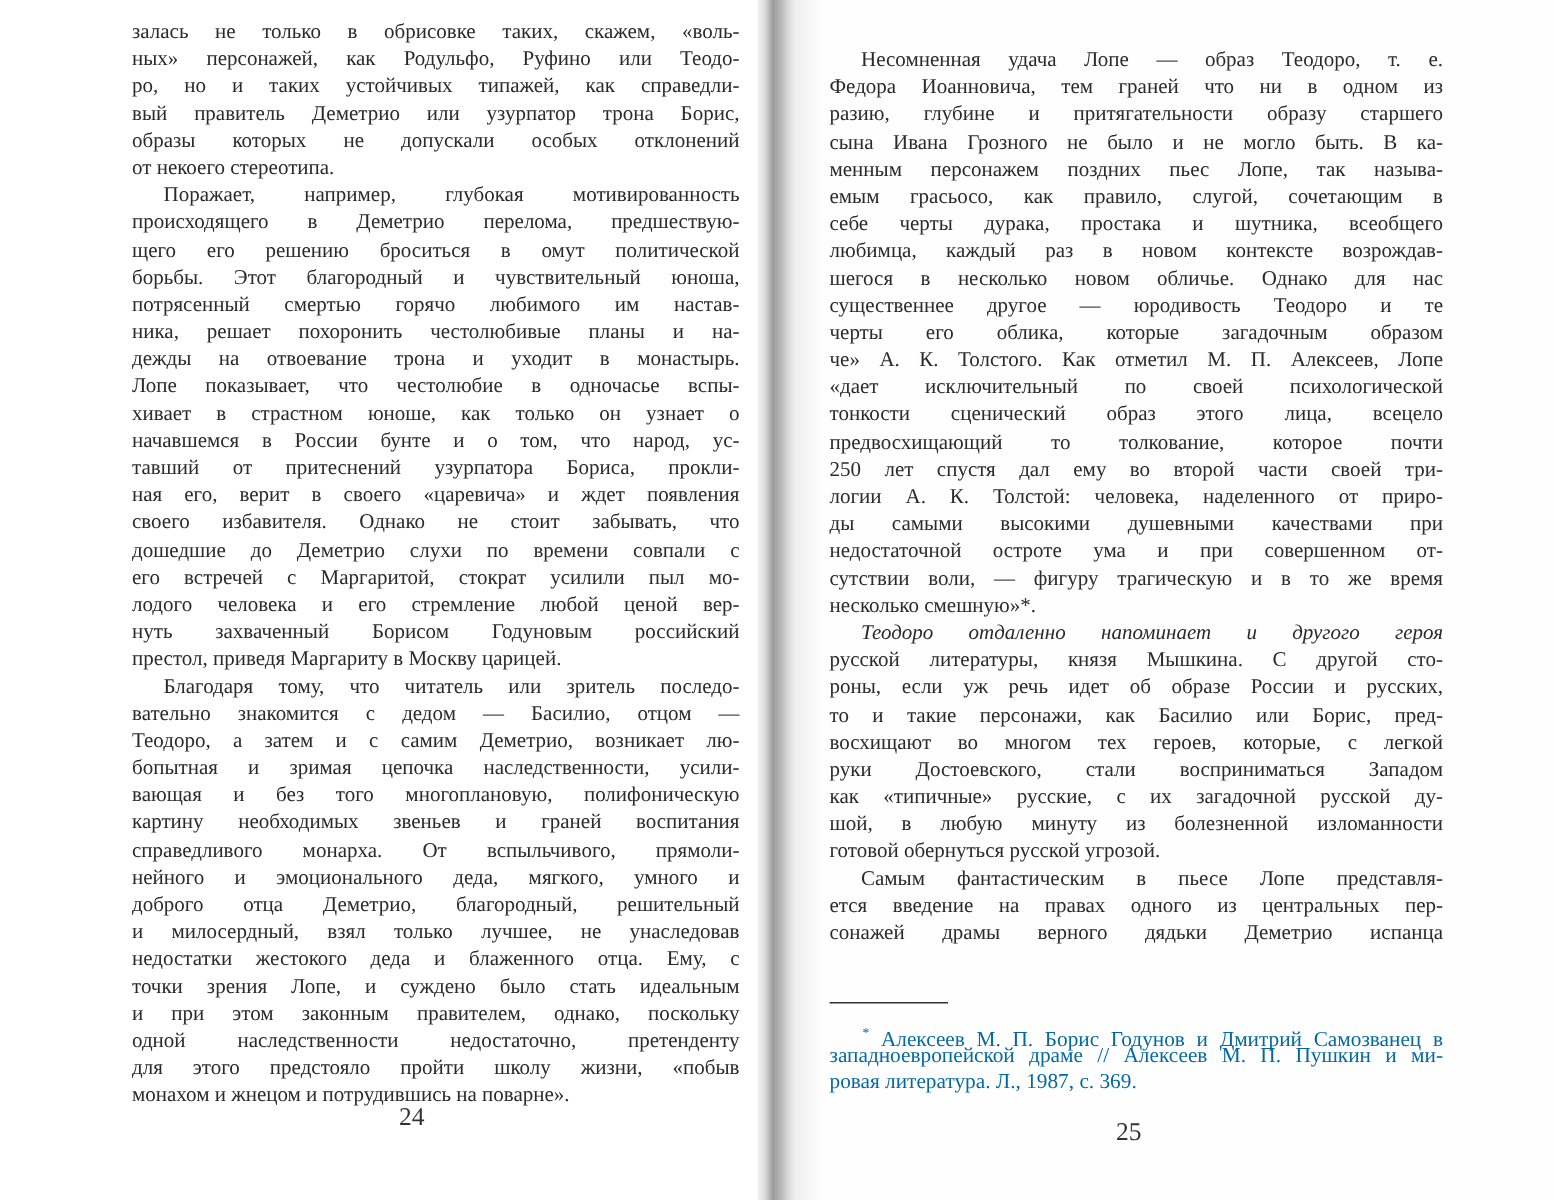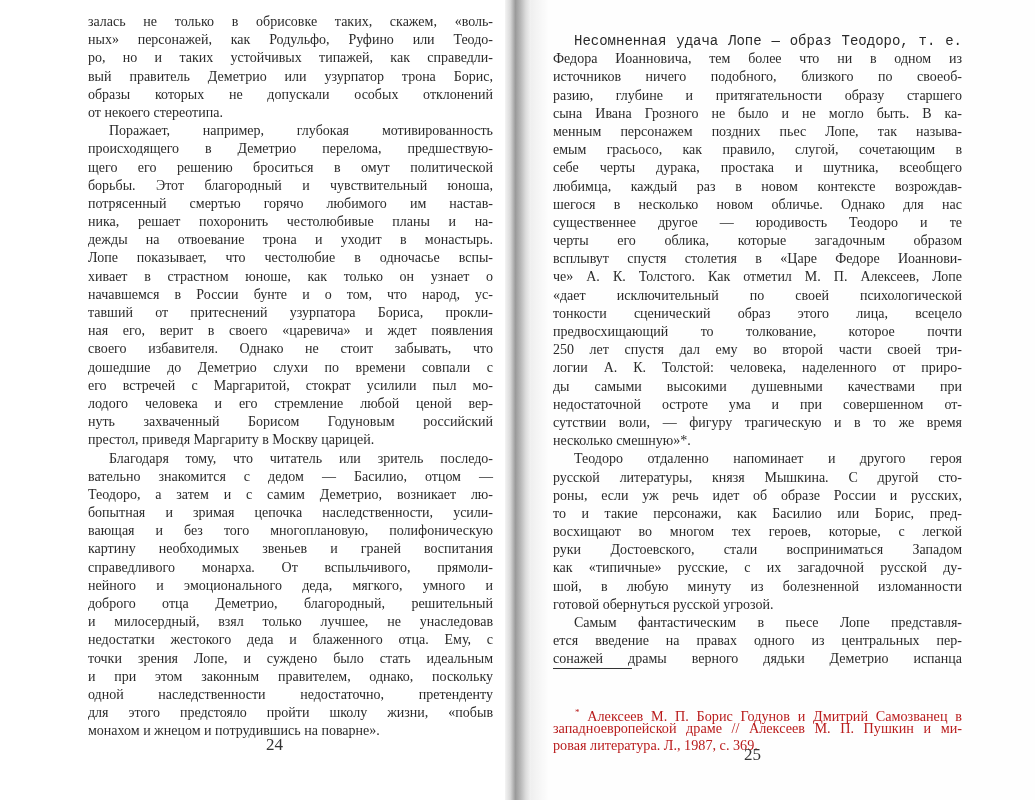--- a/index.html
+++ b/index.html
@@ -29,22 +29,22 @@
   }
   .left-text { left:88px; top:13px; width:405px; }
   .right-text { left:553px; top:32px; width:409px; }
   .line { display:block; text-align:justify; text-align-last:justify; white-space:nowrap; height:18.2px; }
   .line.last { text-align-last:left; }
   .footnote-rule {
     position:absolute; left:553px; top:668px; width:79px; height:0;
     border-top:1.2px solid #333;
   }
   .footnote {
-    position:absolute; left:553px; top:704px; width:409px;
-    font-size:14.2px; line-height:16.4px; color:#b91c1c;
+    position:absolute; left:553px; top:680px; width:409px;
+    font-size:14.2px; line-height:16.4px; color:#0369a1;
   }
   .footnote .line { height:16.4px; }
   .footnote .first { padding-left:22px; }
   .page-number {
     position:absolute; font-size:17px; color:#333;
   }
   .pn-left { left:266px; top:735px; }
   .pn-right { left:744px; top:745px; }
   sup { font-size:9px; vertical-align:6px; }
 </style>
@@ -92,44 +92,42 @@
     <span class="line">доброго отца Деметрио, благородный, решительный</span>
     <span class="line">и милосердный, взял только лучшее, не унаследовав</span>
     <span class="line">недостатки жестокого деда и блаженного отца. Ему, с</span>
     <span class="line">точки зрения Лопе, и суждено было стать идеальным</span>
     <span class="line">и при этом законным правителем, однако, поскольку</span>
     <span class="line">одной наследственности недостаточно, претенденту</span>
     <span class="line">для этого предстояло пройти школу жизни, «побыв</span>
     <span class="line last">монахом и жнецом и потрудившись на поварне».</span>
   </div>
 <div class="text-block right-text" id="right-body">
-    <span class="line" style="padding-left: 21px; font-family: Liberation Mono, monospace;">Несомненная удача Лопе — образ Теодоро, т. е.</span>
-    <span class="line">Федора Иоанновича, тем более что ни в одном из</span>
-    <span class="line">источников ничего подобного, близкого по своеоб-</span>
+    <span class="line" style="padding-left: 21px;">Несомненная удача Лопе — образ Теодоро, т. е.</span>
+    <span class="line">Федора Иоанновича, тем граней что ни в одном из</span>
     <span class="line">разию, глубине и притягательности образу старшего</span>
     <span class="line">сына Ивана Грозного не было и не могло быть. В ка-</span>
     <span class="line">менным персонажем поздних пьес Лопе, так называ-</span>
     <span class="line">емым грасьосо, как правило, слугой, сочетающим в</span>
     <span class="line">себе черты дурака, простака и шутника, всеобщего</span>
     <span class="line">любимца, каждый раз в новом контексте возрождав-</span>
     <span class="line">шегося в несколько новом обличье. Однако для нас</span>
     <span class="line">существеннее другое — юродивость Теодоро и те</span>
     <span class="line">черты его облика, которые загадочным образом</span>
-    <span class="line">всплывут спустя столетия в «Царе Федоре Иоаннови-</span>
     <span class="line">че» А. К. Толстого. Как отметил М. П. Алексеев, Лопе</span>
     <span class="line">«дает исключительный по своей психологической</span>
     <span class="line">тонкости сценический образ этого лица, всецело</span>
     <span class="line">предвосхищающий то толкование, которое почти</span>
     <span class="line">250 лет спустя дал ему во второй части своей три-</span>
     <span class="line">логии А. К. Толстой: человека, наделенного от приро-</span>
     <span class="line">ды самыми высокими душевными качествами при</span>
     <span class="line">недостаточной остроте ума и при совершенном от-</span>
     <span class="line">сутствии воли, — фигуру трагическую и в то же время</span>
     <span class="line last">несколько смешную»*.</span>
-    <span class="line" style="padding-left: 21px;">Теодоро отдаленно напоминает и другого героя</span>
+    <span class="line" style="padding-left: 21px; font-style: italic;">Теодоро отдаленно напоминает и другого героя</span>
     <span class="line">русской литературы, князя Мышкина. С другой сто-</span>
     <span class="line">роны, если уж речь идет об образе России и русских,</span>
     <span class="line">то и такие персонажи, как Басилио или Борис, пред-</span>
     <span class="line">восхищают во многом тех героев, которые, с легкой</span>
     <span class="line">руки Достоевского, стали восприниматься Западом</span>
     <span class="line">как «типичные» русские, с их загадочной русской ду-</span>
     <span class="line">шой, в любую минуту из болезненной изломанности</span>
     <span class="line last">готовой обернуться русской угрозой.</span>
     <span class="line" style="padding-left: 21px;">Самым фантастическим в пьесе Лопе представля-</span>
     <span class="line">ется введение на правах одного из центральных пер-</span>

